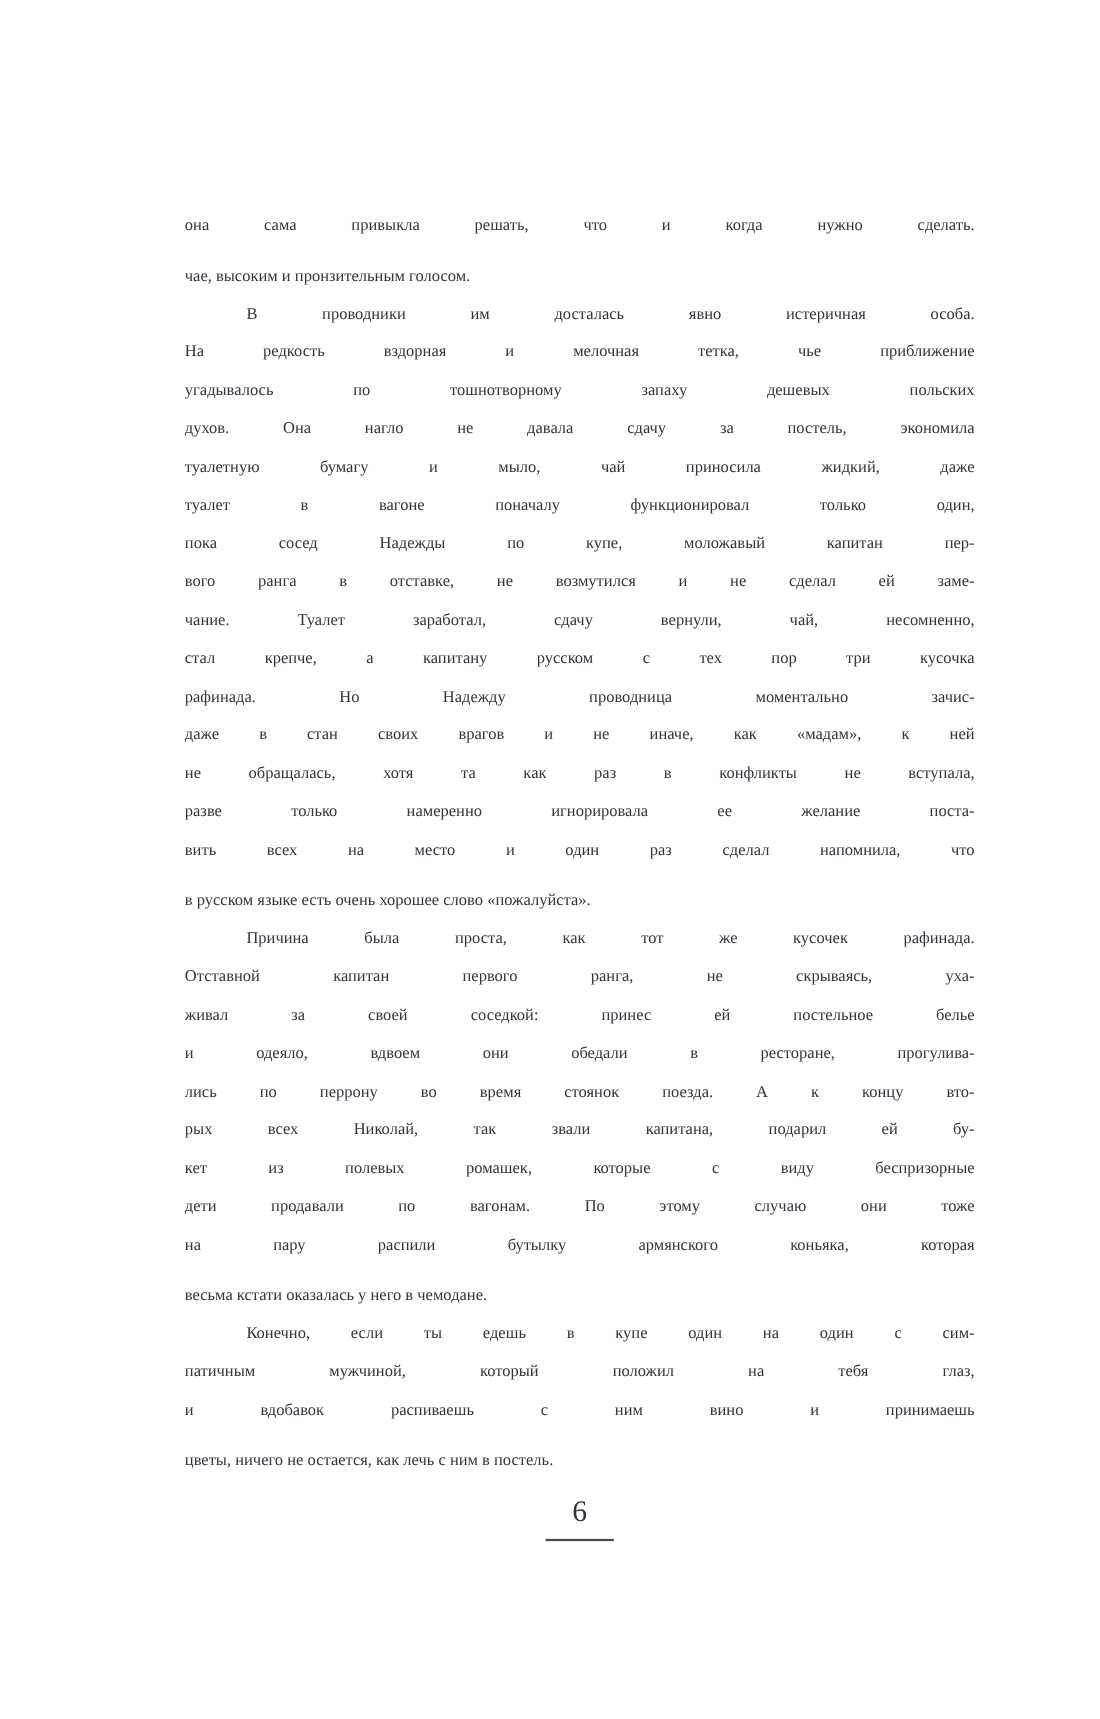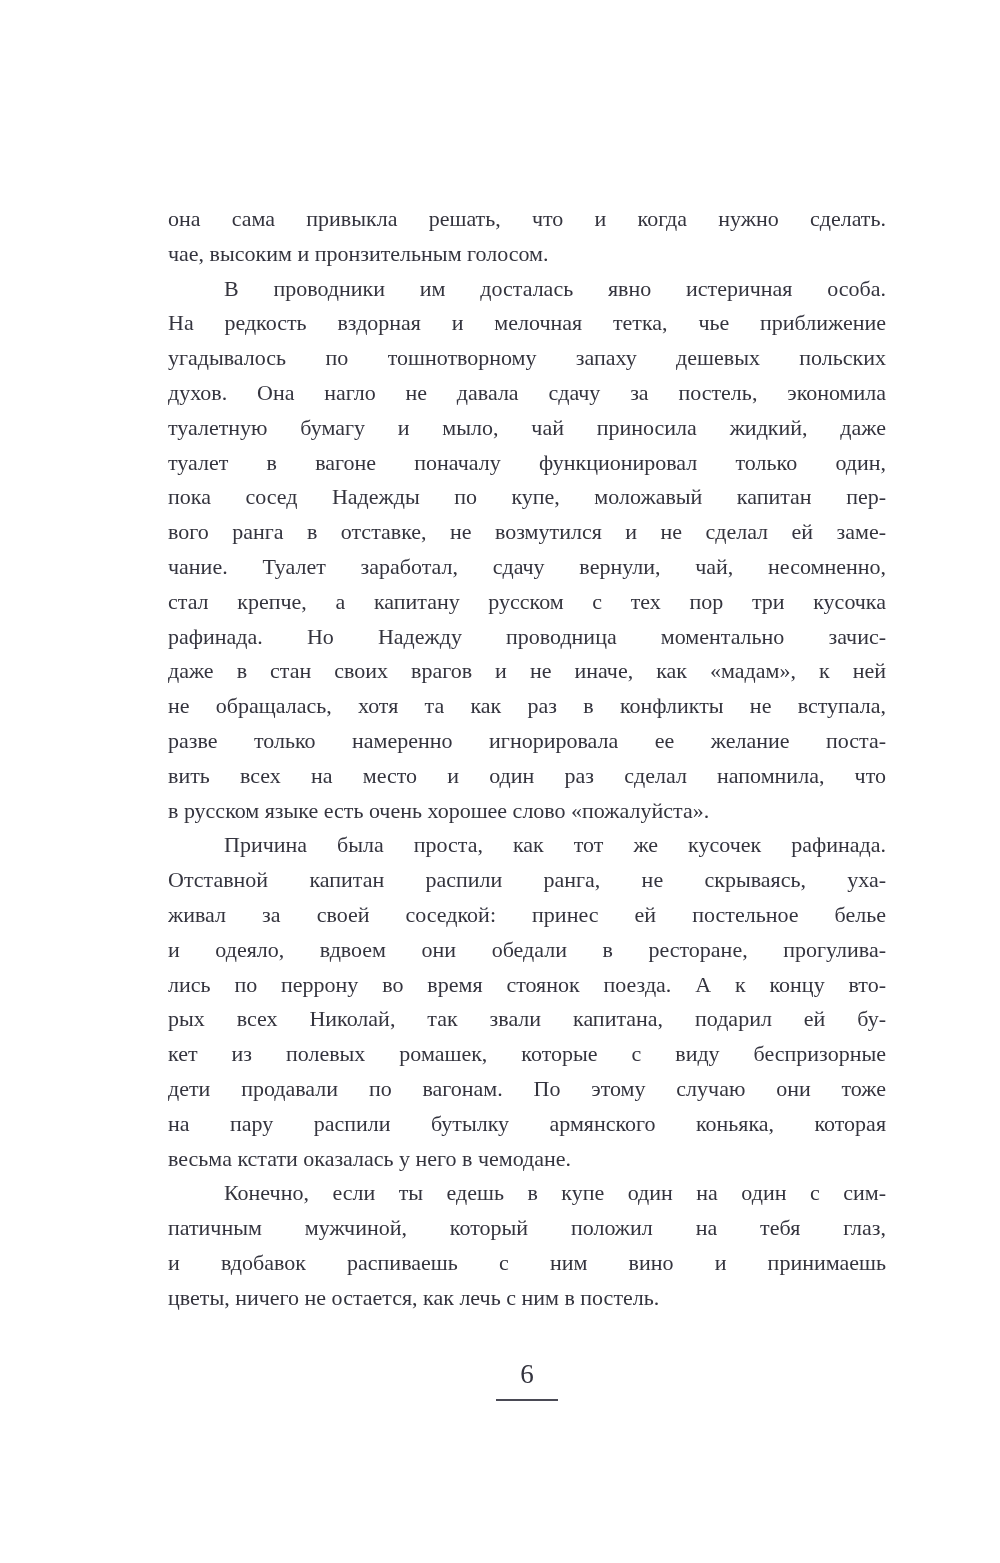--- a/index.html
+++ b/index.html
@@ -12,41 +12,42 @@
     width: 1000px;
     height: 1563px;
     background: #ffffff;
     overflow: hidden;
     font-family: "Liberation Serif", "DejaVu Serif", serif;
     color: #34343e;
   }
   .text-block {
     position: absolute;
     left: 168px;
-    top: 202px;
+    top: 188px;
     width: 718px;
-    font-size: 22px;
+    font-size: 15px;
     line-height: 34.8px;
   }
   .paragraph {
     margin: 0;
     padding: 0;
   }
   .line {
     text-align: justify;
     text-align-last: justify;
     white-space: normal;
     overflow: hidden;
     height: 34.8px;
   }
   .line.indent {
     padding-left: 56px;
   }
   .line.last {
     text-align-last: left;
+    margin-top: 11px;
   }
   .page-footer {
     position: absolute;
     left: 168px;
     top: 1358px;
     width: 718px;
     text-align: center;
   }
   .page-number {
     font-size: 27px;
@@ -83,21 +84,21 @@
         <div class="line">стал крепче, а капитану русском с тех пор три кусочка</div>
         <div class="line">рафинада. Но Надежду проводница моментально зачис-</div>
         <div class="line">даже в стан своих врагов и не иначе, как «мадам», к ней</div>
         <div class="line">не обращалась, хотя та как раз в конфликты не вступала,</div>
         <div class="line">разве только намеренно игнорировала ее желание поста-</div>
         <div class="line">вить всех на место и один раз сделал напомнила, что</div>
         <div class="line last">в русском языке есть очень хорошее слово «пожалуйста».</div>
       </div>
       <div class="paragraph">
         <div class="line indent">Причина была проста, как тот же кусочек рафинада.</div>
-        <div class="line">Отставной капитан распили ранга, не скрываясь, уха-</div>
+        <div class="line">Отставной капитан первого ранга, не скрываясь, уха-</div>
         <div class="line">живал за своей соседкой: принес ей постельное белье</div>
         <div class="line">и одеяло, вдвоем они обедали в ресторане, прогулива-</div>
         <div class="line">лись по перрону во время стоянок поезда. А к концу вто-</div>
         <div class="line">рых всех Николай, так звали капитана, подарил ей бу-</div>
         <div class="line">кет из полевых ромашек, которые с виду беспризорные</div>
         <div class="line">дети продавали по вагонам. По этому случаю они тоже</div>
         <div class="line">на пару распили бутылку армянского коньяка, которая</div>
         <div class="line last">весьма кстати оказалась у него в чемодане.</div>
       </div>
       <div class="paragraph">

